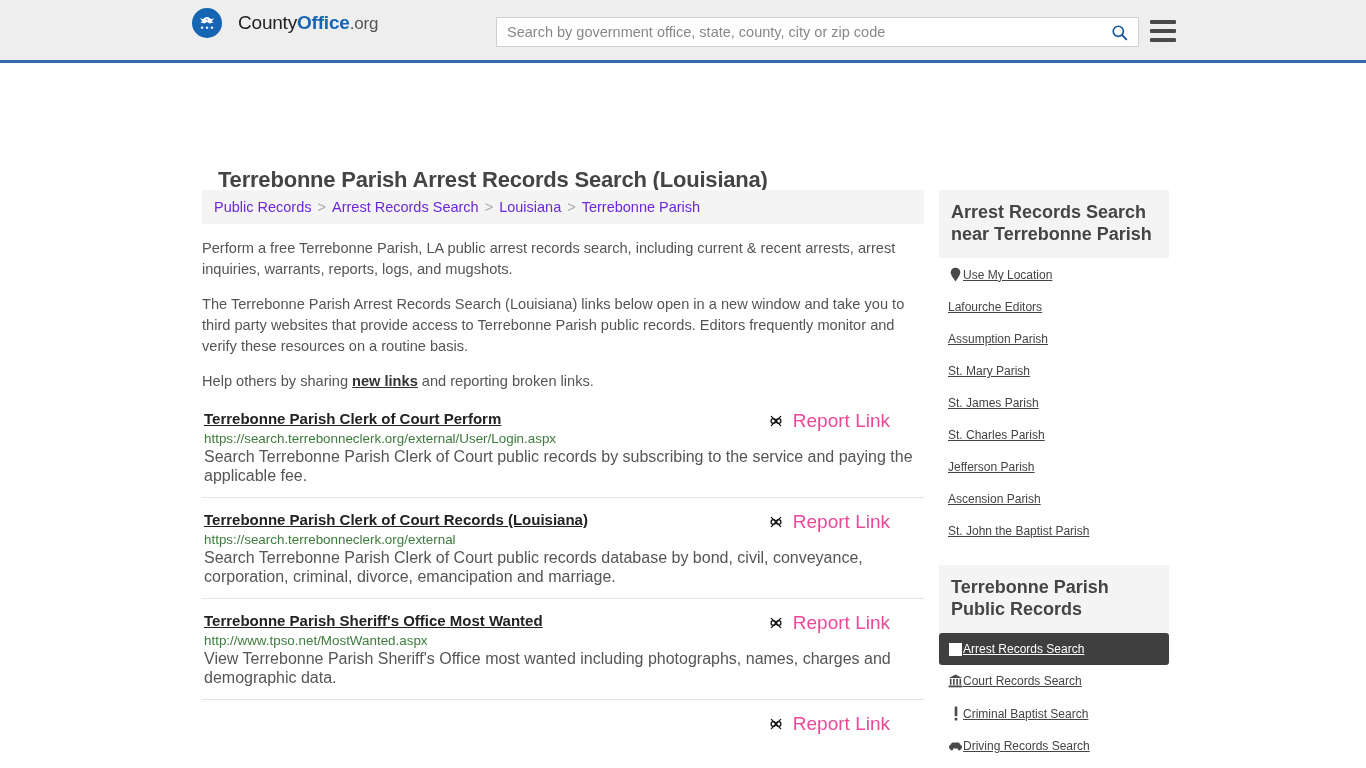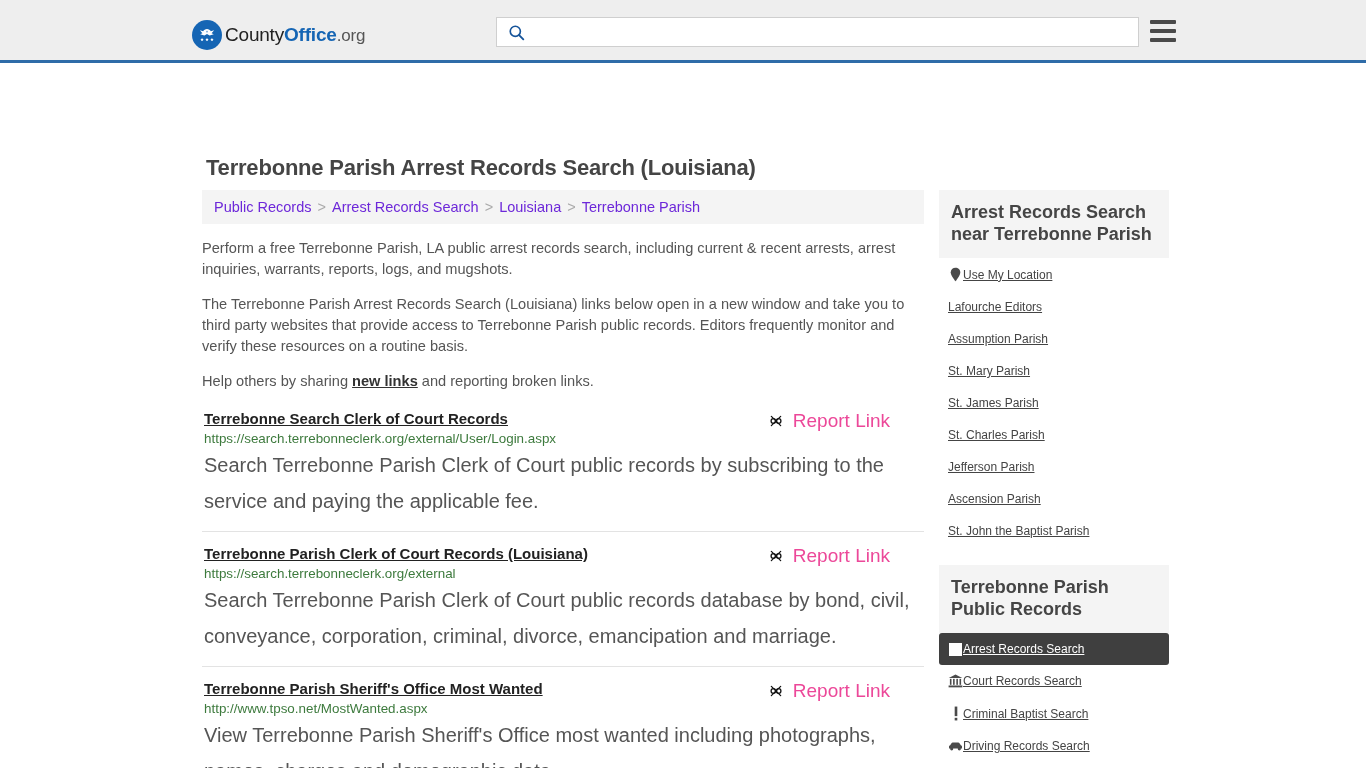--- a/index.html
+++ b/index.html
@@ -15,22 +15,22 @@
   
   .header {
     height: 63px;
     background: #eeeeee;
     border-bottom: 3px solid #2f6ca8;
     display: flex;
     align-items: center;
     position: relative;
   }
   .logo-wrap {
-    position: absolute; left: 192px; top: 20px;
-    display: flex; align-items: center; gap: 3px;
+    position: absolute; left: 192px; top: 8px;
+    display: flex; align-items: center; gap: 16px;
     text-decoration: none;
   }
   .logo-mark {
     width: 30px; height: 30px; border-radius: 50%;
     background: #1565b4;
     display: flex; flex-direction: column;
     align-items: center; justify-content: center;
     flex: none;
   }
   .logo-mark svg { display: block; }
@@ -66,21 +66,21 @@
     position: absolute; left: 1150px; top: 20px;
     width: 26px; height: 22px; cursor: pointer;
     display: flex; flex-direction: column; justify-content: space-between;
   }
   .hamburger span { display: block; height: 4px; background: #4a4a4a; border-radius: 1px; }
 
   
   .page { position: relative; }
   .h1 {
     position: absolute; left: 202px; top: 88px;
-    margin: 4px;
+    margin: 16px;
     font-size: 22px; font-weight: bold; color: #454545;
     letter-spacing: -0.2px;
   }
   .content {
     position: absolute; left: 202px; top: 127px;
     width: 722px;
   }
   .breadcrumb {
     background: #f4f4f4;
     padding: 9px 12px;
@@ -114,21 +114,21 @@
     display: flex; align-items: center; gap: 9px;
     cursor: pointer;
   }
   .result:first-child .report-link { top: 4px; }
   .report-link-label { font-size: 19px; color: #ec4899; }
   .result-url {
     display: block; font-size: 13.4px; color: #3d7a3d;
     margin: 0 0 1px 2px; text-decoration: none;
   }
   .result-desc {
-    font-size: 20px; line-height: 36px; color: #555555;
+    font-size: 16px; line-height: 19px; color: #555555;
     margin: 0 0 0 2px;
   }
 
   
   .sidebar {
     position: absolute; left: 939px; top: 127px;
     width: 230px;
   }
   .panel-head {
     background: #f4f4f4;
@@ -172,20 +172,21 @@
         <path d="M12 7.2 L12.9 9.0 L11.1 9.0 Z" fill="#1565b4"></path>
         <path d="M6.6 15.0 l.55 1.25 1.35.12 -1.02.9 .3 1.33 -1.18-.72 -1.18.72 .3-1.33 -1.02-.9 1.35-.12 Z" fill="#ffffff"></path>
         <path d="M12 15.0 l.55 1.25 1.35.12 -1.02.9 .3 1.33 -1.18-.72 -1.18.72 .3-1.33 -1.02-.9 1.35-.12 Z" fill="#ffffff"></path>
         <path d="M17.4 15.0 l.55 1.25 1.35.12 -1.02.9 .3 1.33 -1.18-.72 -1.18.72 .3-1.33 -1.02-.9 1.35-.12 Z" fill="#ffffff"></path>
       </svg>
     </span>
     <span class="logo-text"><span>County</span><span class="b">Office</span><span class="org">.org</span></span>
   </a>
 
   <div class="search-wrap">
+    <input class="search-input" type="text" placeholder="Search by government office, state, county, city or zip code" style="">
     <button class="search-btn">
       <svg width="19" height="19" viewBox="0 0 24 24">
         <circle cx="10.5" cy="10.5" r="6.4" fill="none" stroke="#16549a" stroke-width="2.1"></circle>
         <line x1="15.3" y1="15.3" x2="20.6" y2="20.6" stroke="#16549a" stroke-width="2.4" stroke-linecap="round"></line>
       </svg>
     </button>
   </div>
 
   <div class="hamburger">
     <span></span>
@@ -206,21 +207,21 @@
 
     <div class="intro">
       <p>Perform a free Terrebonne Parish, LA public arrest records search, including current &amp; recent arrests, arrest inquiries, warrants, reports, logs, and mugshots.</p>
       <p>The Terrebonne Parish Arrest Records Search (Louisiana) links below open in a new window and take you to third party websites that provide access to Terrebonne Parish public records. Editors frequently monitor and verify these resources on a routine basis.</p>
       <p><span>Help others by sharing </span><a href="#">new links</a><span> and reporting broken links.</span></p>
     </div>
 
     <div class="results">
 
       <div class="result">
-        <a href="#" class="result-title">Terrebonne Search Clerk of Court Records</a>
+        <a href="#" class="result-title">Terrebonne Parish Clerk of Court Perform</a>
         <div class="report-link">
           <svg width="16" height="16" viewBox="0 0 24 24">
             <path d="M5 5 L19 19 M19 5 L5 19" stroke="#111111" stroke-width="1.9" fill="none" stroke-linecap="round"></path>
             <circle cx="8" cy="12" r="3.4" fill="none" stroke="#111111" stroke-width="1.9"></circle>
             <circle cx="16" cy="12" r="3.4" fill="none" stroke="#111111" stroke-width="1.9"></circle>
           </svg>
           <span class="report-link-label">Report Link</span>
         </div>
         <a href="#" class="result-url">https://search.terrebonneclerk.org/external/User/Login.aspx</a>
         <div class="result-desc">Search Terrebonne Parish Clerk of Court public records by subscribing to the service and paying the applicable fee.</div>

